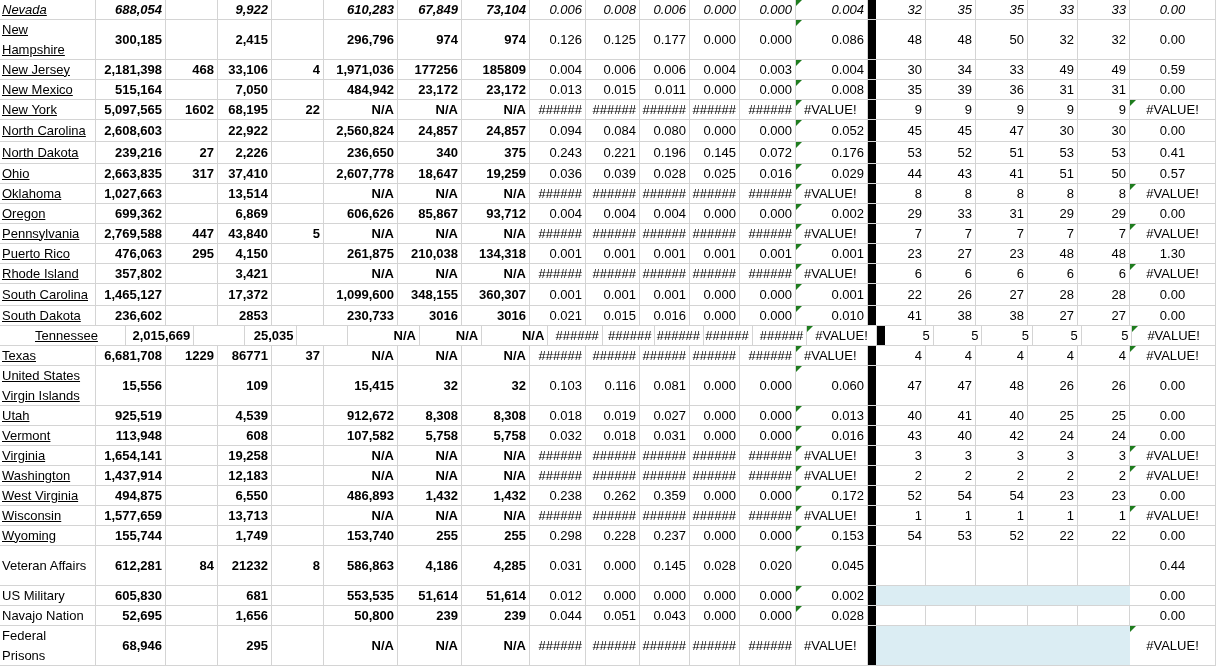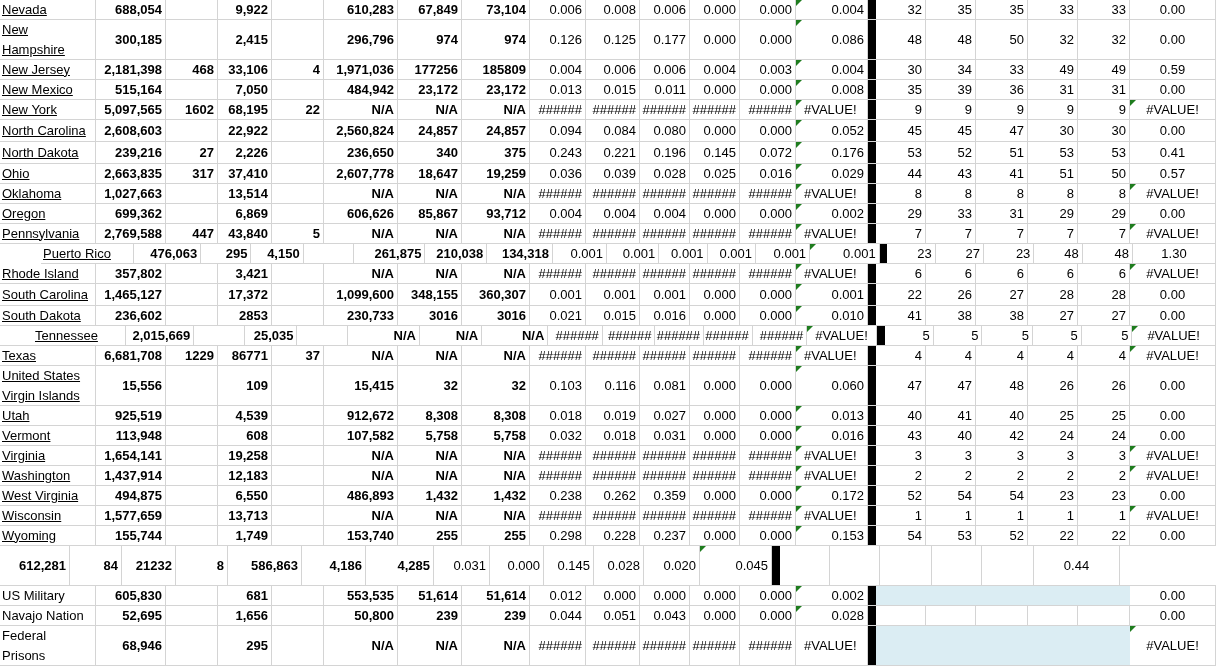--- a/index.html
+++ b/index.html
@@ -24,21 +24,21 @@
   .c5{width:74px}.c6{width:64px}.c7{width:68px}.c8{width:56px}.c9{width:54px}
   .c10{width:50px}.c11{width:50px}.c12{width:56px}.c13{width:72px}
   .csep{width:8px}
   .c14{width:50px}.c15{width:50px}.c16{width:52px}.c17{width:50px}.c18{width:52px}
   .c19{width:86px}
 </style>
 </head>
 <body>
 
 <div class="sheet" id="sheet">
-    <div class="row" style="height: 20px;">
+    <div class="row" style="height: 20px; font-style: italic;">
       <div class="cell name c0">
         <span class="link">Nevada</span>
       </div>
       <div class="cell c1 b">688,054</div>
       <div class="cell c2 b"></div>
       <div class="cell c3 b">9,922</div>
       <div class="cell c4 b"></div>
       <div class="cell c5 b">610,283</div>
       <div class="cell c6 b">67,849</div>
       <div class="cell c7 b">73,104</div>
@@ -299,21 +299,21 @@
       <div class="cell c12">######</div>
       <div class="cell c13 tri err">#VALUE!</div>
       <div class="cell sep csep"></div>
       <div class="cell c14">7</div>
       <div class="cell c15">7</div>
       <div class="cell c16">7</div>
       <div class="cell c17">7</div>
       <div class="cell c18">7</div>
       <div class="cell center c19 tri">#VALUE!</div>
     </div>
-    <div class="row" style="height: 20px; margin-left: 41px;">
+    <div class="row" style="height: 20px;">
       <div class="cell name c0">
         <span class="link">Puerto Rico</span>
       </div>
       <div class="cell c1 b">476,063</div>
       <div class="cell c2 b">295</div>
       <div class="cell c3 b">4,150</div>
       <div class="cell c4 b"></div>
       <div class="cell c5 b">261,875</div>
       <div class="cell c6 b">210,038</div>
       <div class="cell c7 b">134,318</div>
@@ -650,20 +650,23 @@
       <div class="cell c13 tri">0.153</div>
       <div class="cell sep csep"></div>
       <div class="cell c14">54</div>
       <div class="cell c15">53</div>
       <div class="cell c16">52</div>
       <div class="cell c17">22</div>
       <div class="cell c18">22</div>
       <div class="cell center c19">0.00</div>
     </div>
     <div class="row" style="height: 40px;">
+      <div class="cell name c0">
+        <span>Veteran Affairs</span>
+      </div>
       <div class="cell c1 b">612,281</div>
       <div class="cell c2 b">84</div>
       <div class="cell c3 b">21232</div>
       <div class="cell c4 b">8</div>
       <div class="cell c5 b">586,863</div>
       <div class="cell c6 b">4,186</div>
       <div class="cell c7 b">4,285</div>
       <div class="cell c8">0.031</div>
       <div class="cell c9">0.000</div>
       <div class="cell c10">0.145</div>

